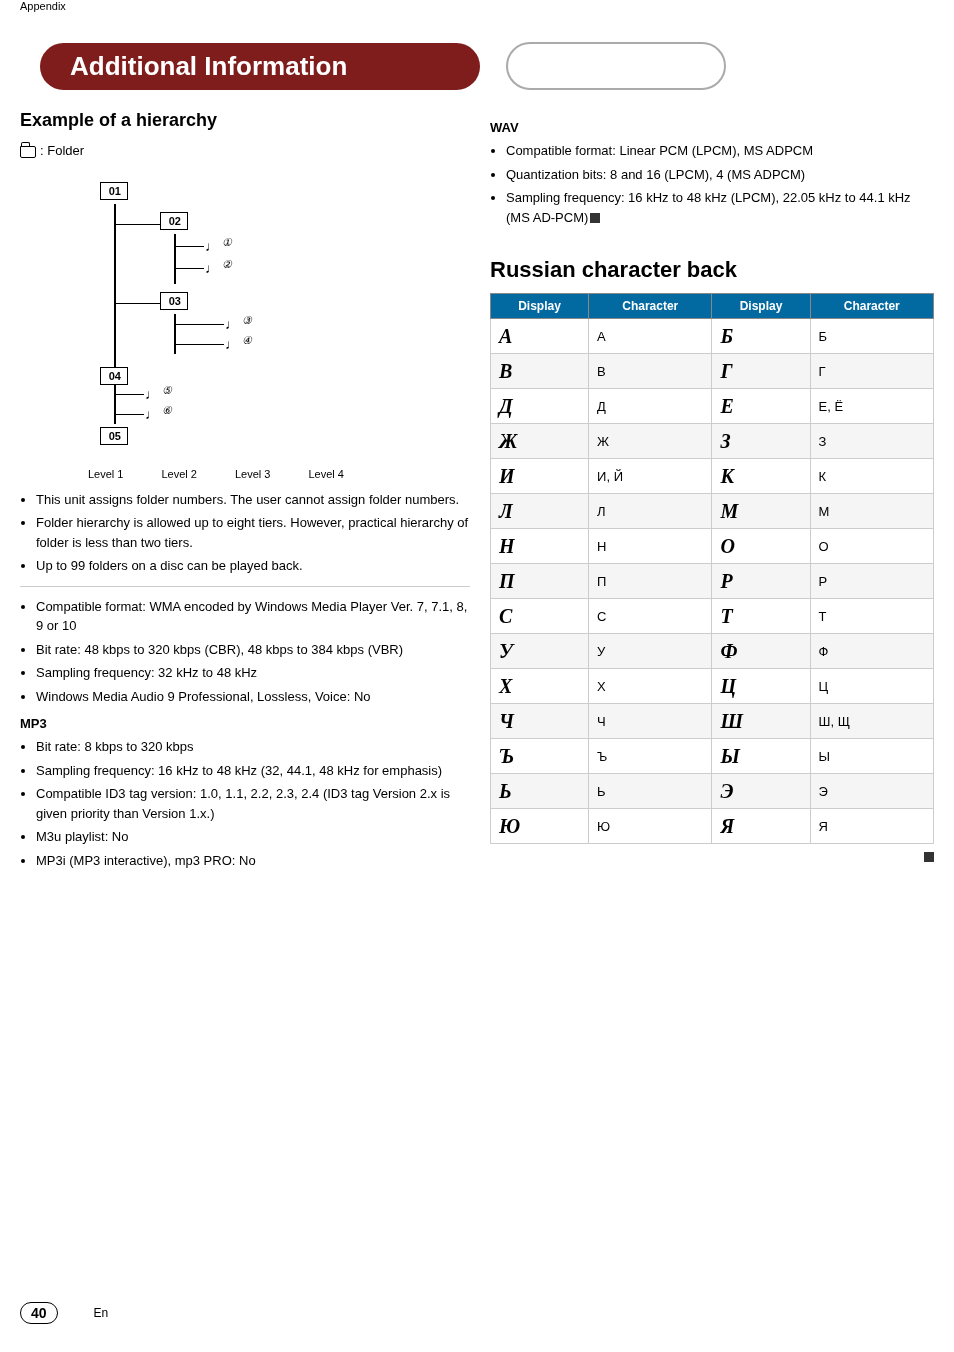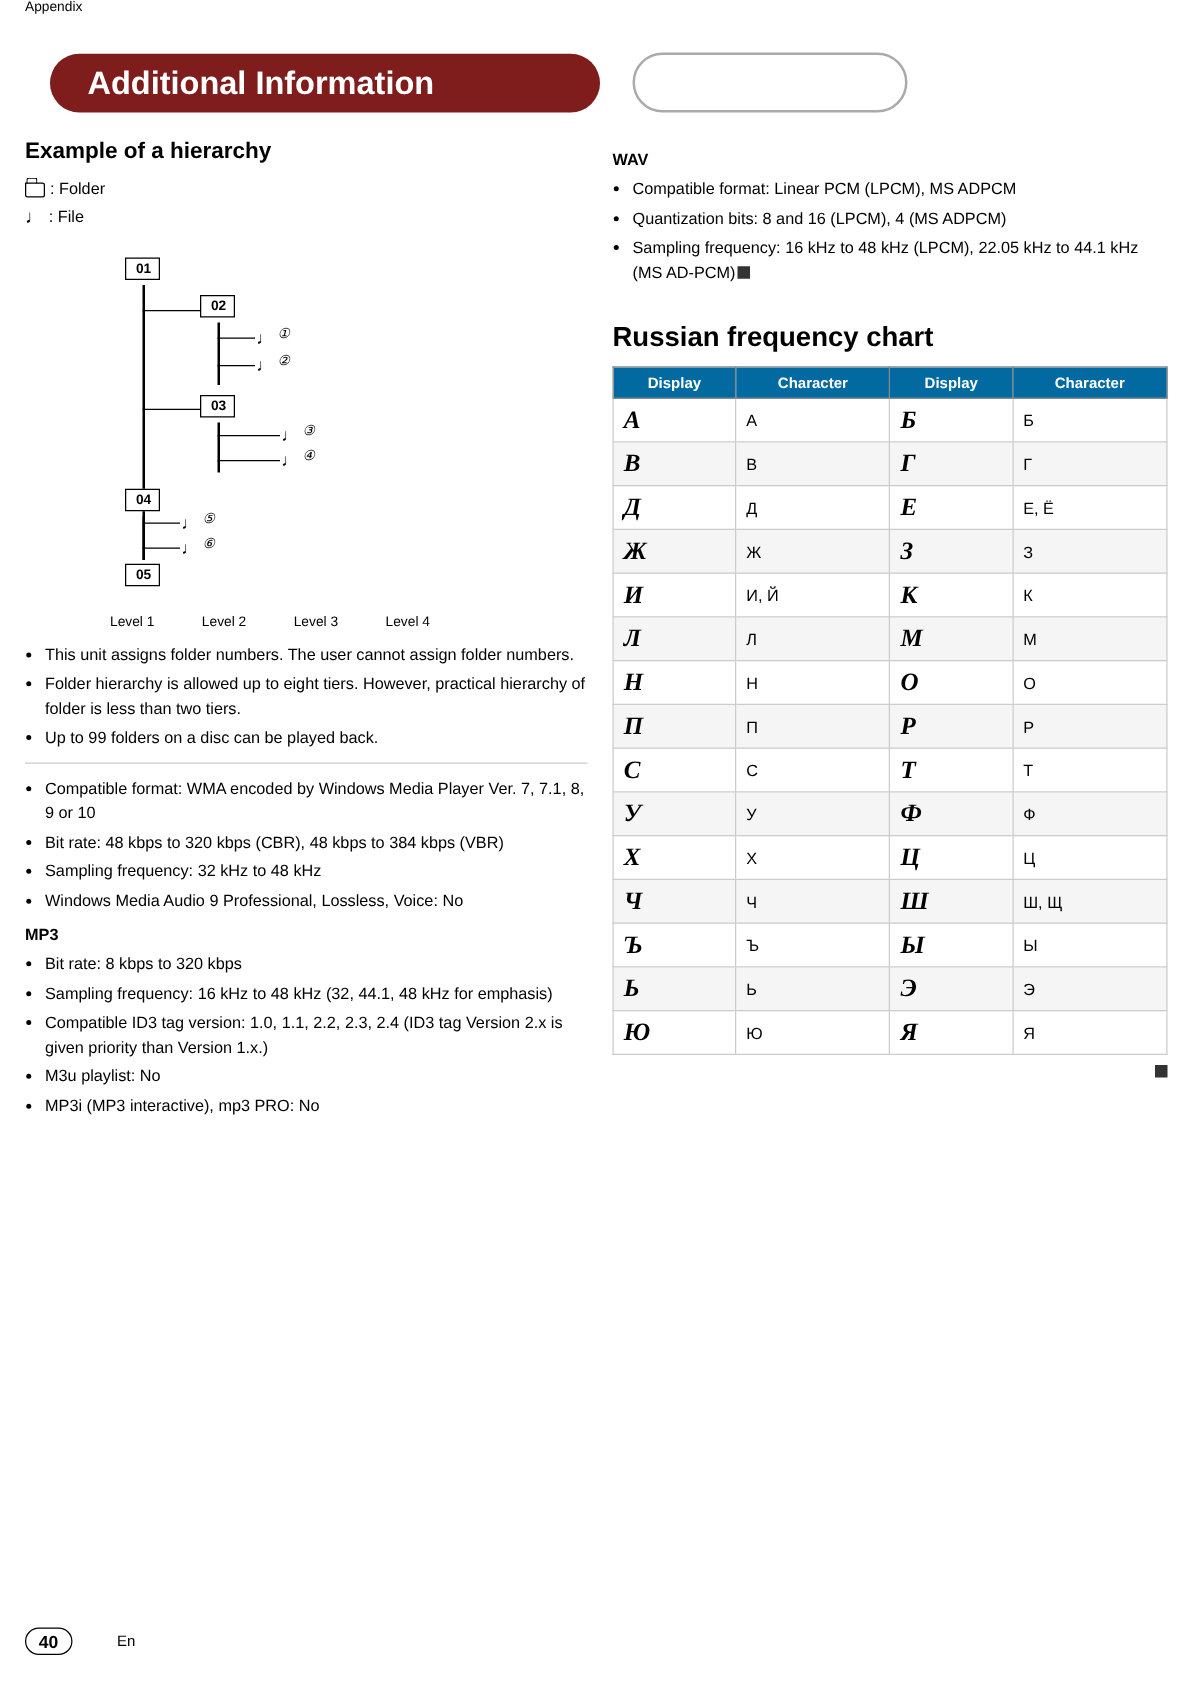--- a/index.html
+++ b/index.html
@@ -240,23 +240,20 @@
 <div class="main">
 
   <div class="left-col">
 
     <div>
       <div class="section-title">Example of a hierarchy</div>
 
       <div class="legend">
         <div class="legend-item">
           <span class="folder-icon"></span><span>: Folder</span>
-        </div>
-        <div class="legend-item">
-          <span class="file-icon">♩</span><span>: File</span>
         </div>
       </div>
 
       <div class="hierarchy-area" style="position:relative; width:320px; height:290px; margin-left:20px; margin-bottom:8px;">
 
         <div class="hier-box" style="left:60px; top:10px;">01</div>
 
         <div class="hier-line-v" style="left:74px; top:32px; height:220px;"></div>
 
         <div class="hier-box" style="left:120px; top:40px;">02</div>
@@ -339,21 +336,21 @@
       <ul class="bullet-list">
         <li>Compatible format: Linear PCM (LPCM), MS ADPCM</li>
         <li>Quantization bits: 8 and 16 (LPCM), 4 (MS ADPCM)</li>
         <li>
           <span>Sampling frequency: 16 kHz to 48 kHz (LPCM), 22.05 kHz to 44.1 kHz (MS AD-PCM)</span><span class="stop-icon"></span>
         </li>
       </ul>
     </div>
 
     <div style="margin-top:30px;">
-      <div class="rus-title">Russian frequency chart</div>
+      <div class="rus-title">Russian character back</div>
       <table class="rus-table">
         <thead>
           <tr>
             <th>Display</th>
             <th>Character</th>
             <th>Display</th>
             <th>Character</th>
           </tr>
         </thead>
         <tbody id="rus-table-body">

